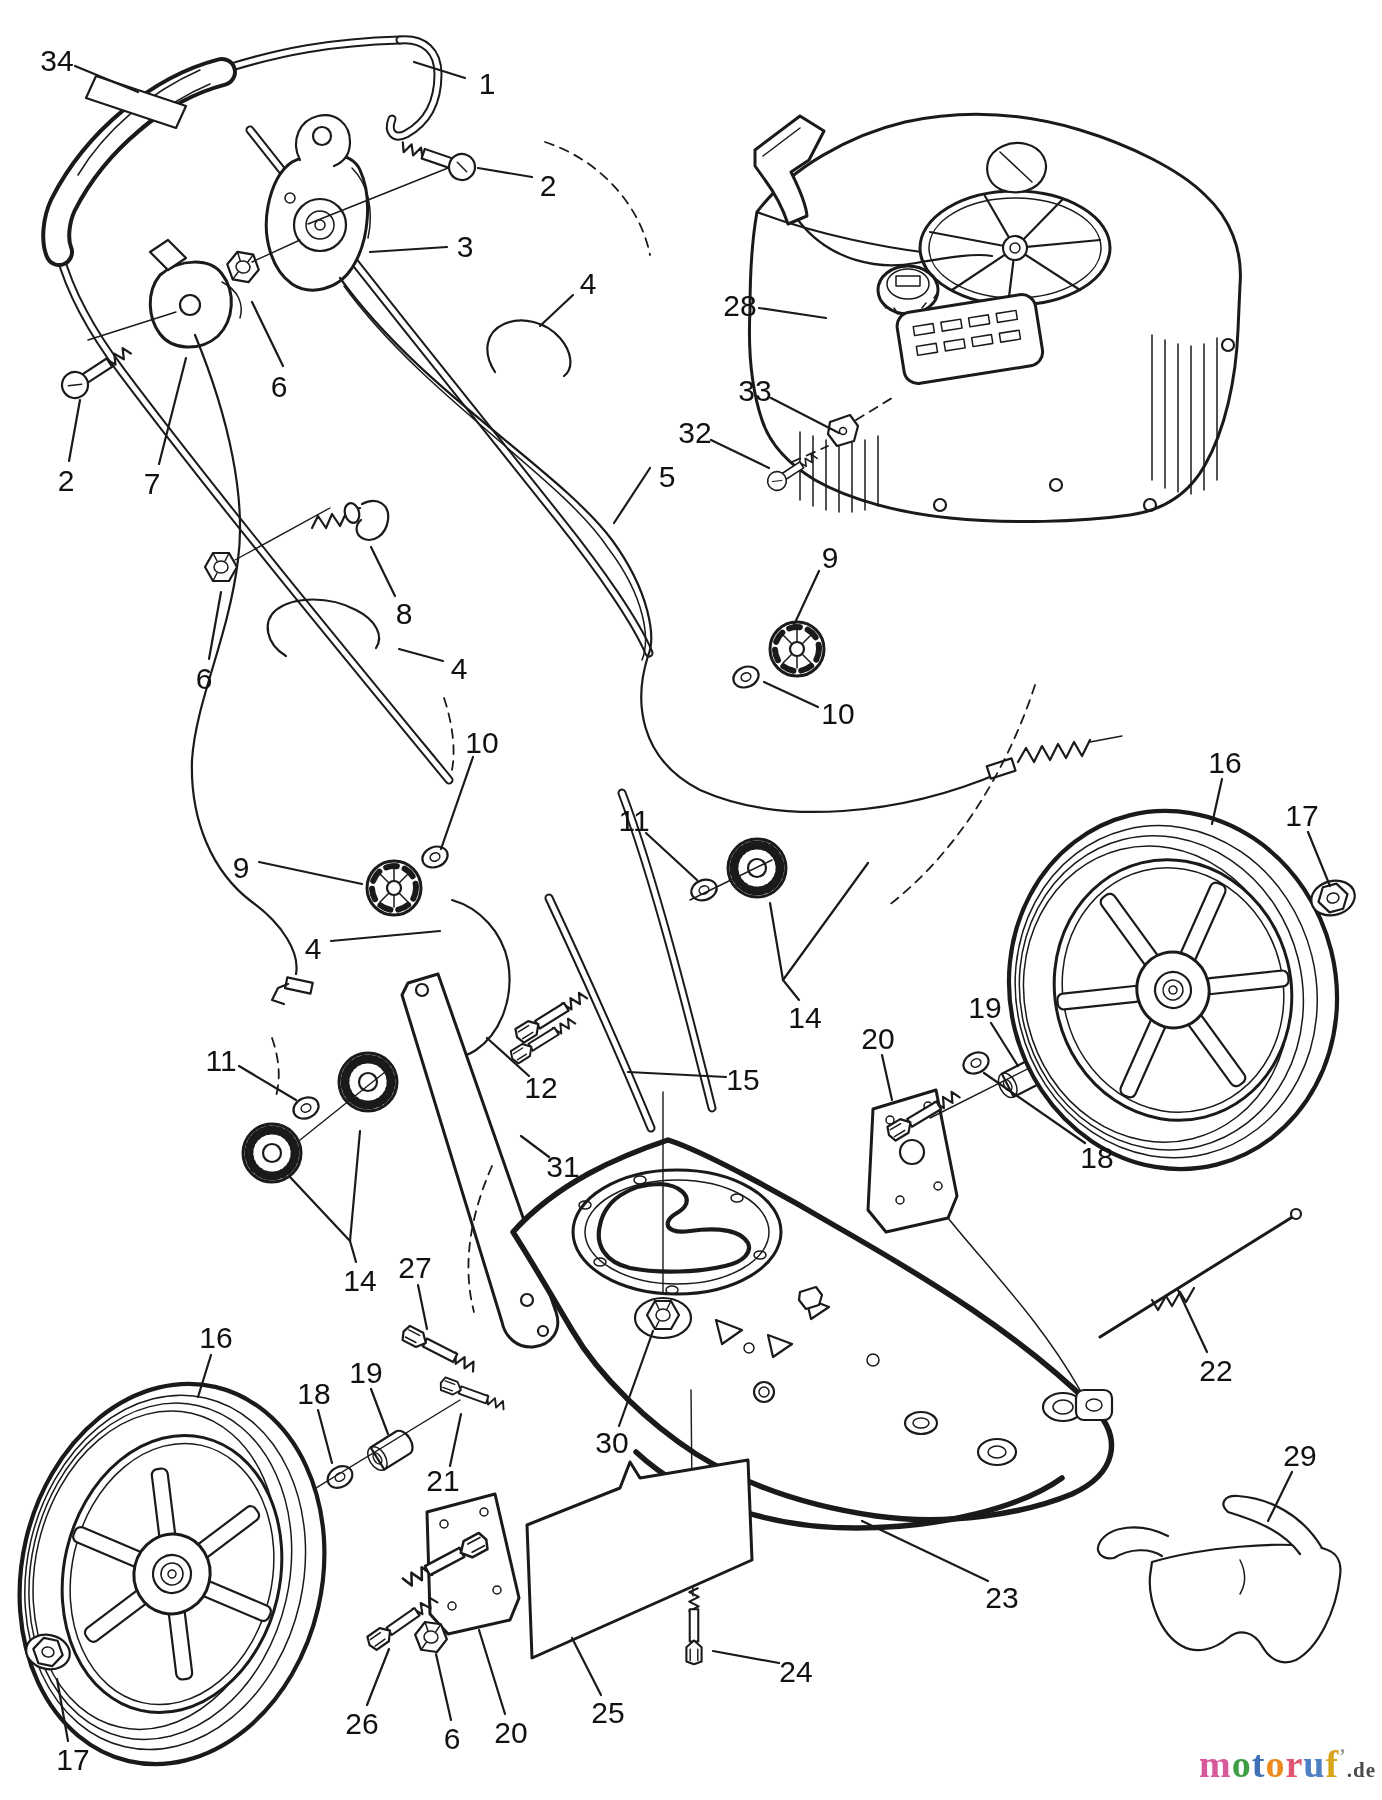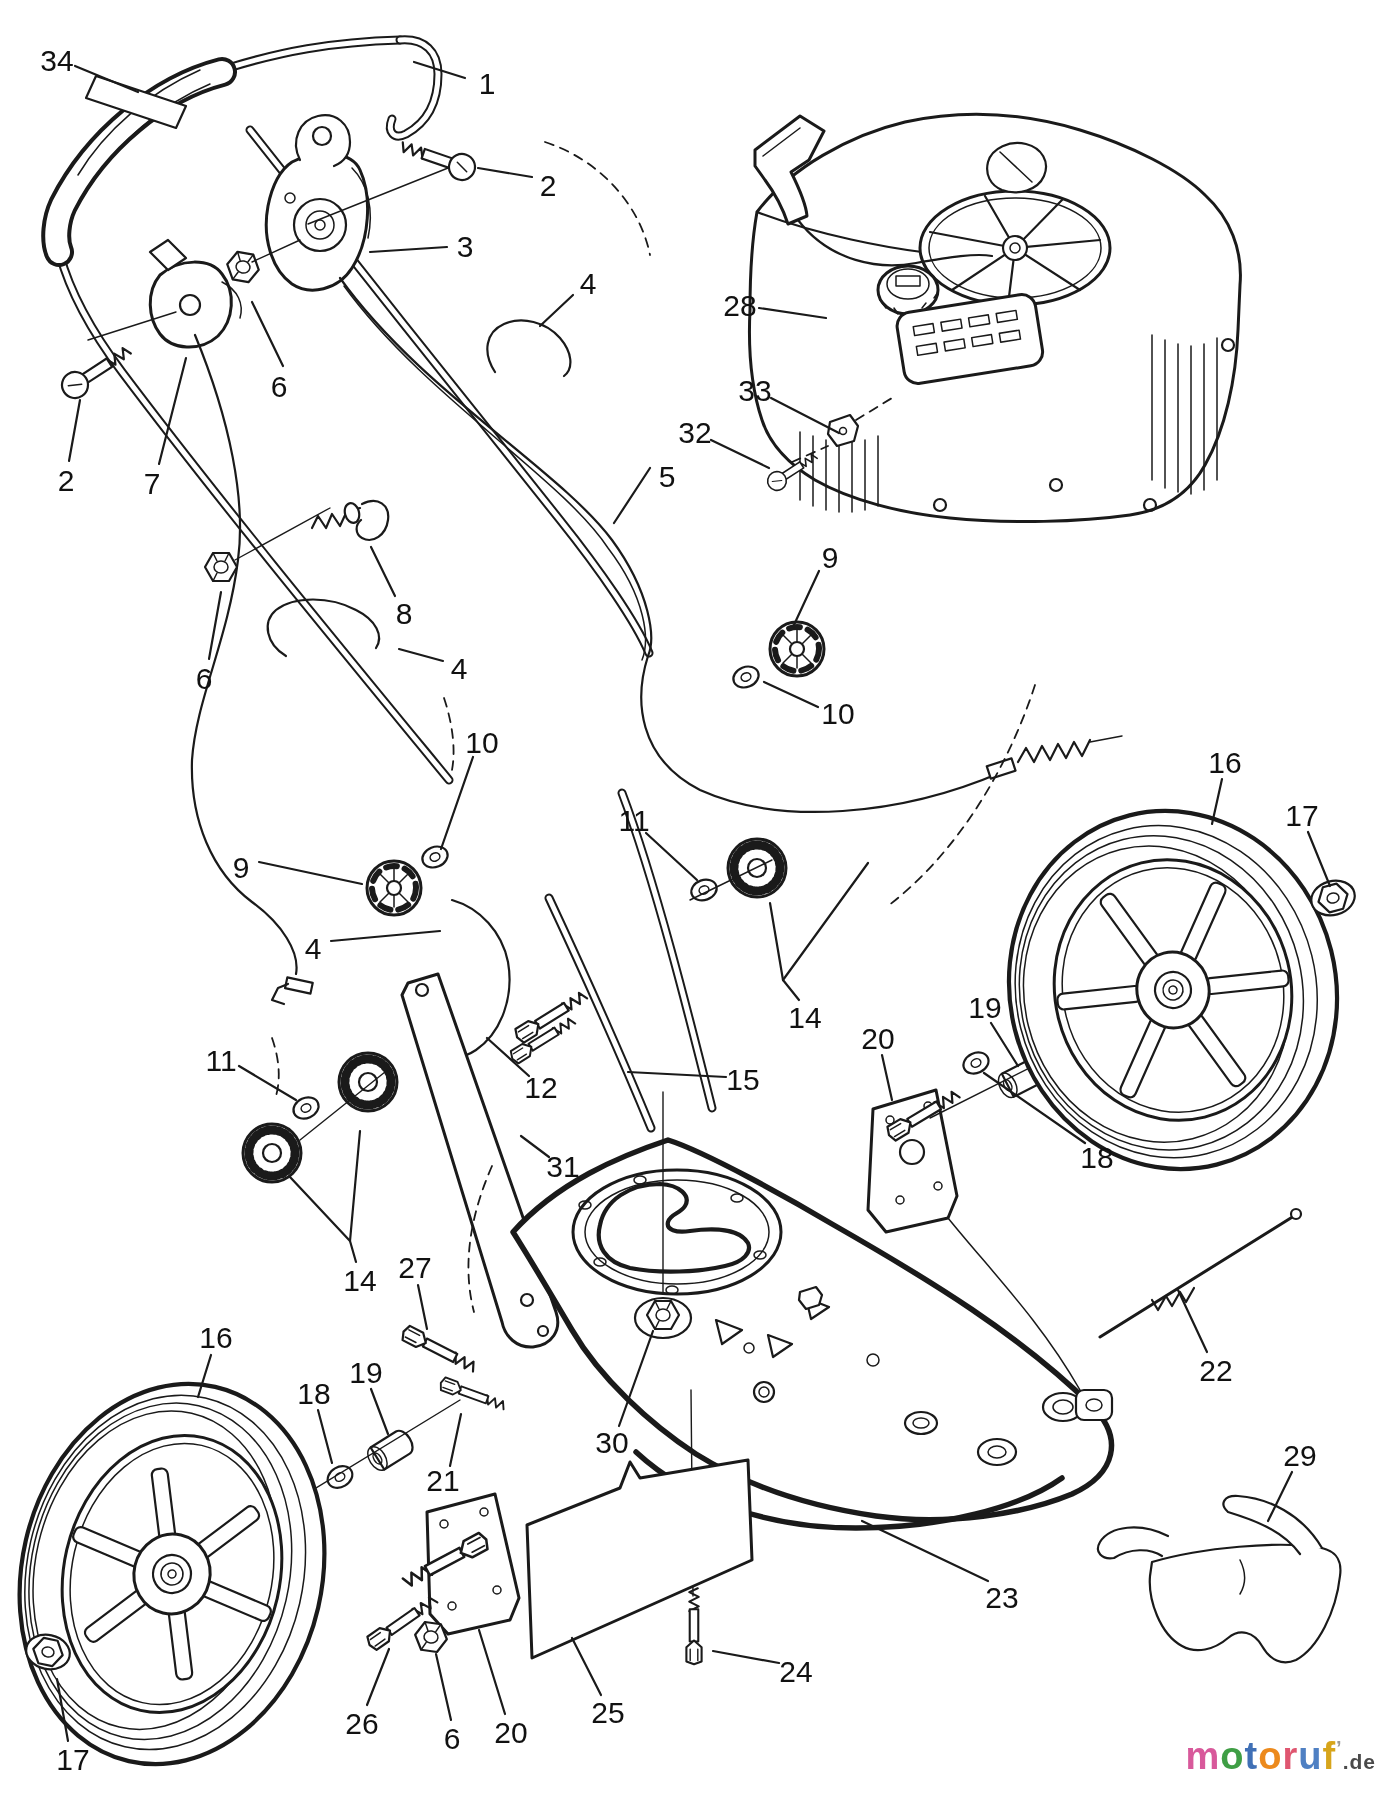--- a/index.html
+++ b/index.html
@@ -12,22 +12,22 @@
   .tubeA{stroke:#1a1a1a;stroke-width:9px;}
   .tubeB{stroke:#ffffff;stroke-width:5px;}
   .gripA{stroke:#1a1a1a;stroke-width:30px;}
   .gripB{stroke:#ffffff;stroke-width:22px;}
   .dash{stroke-width:1.8px;stroke-dasharray:9 7;}
   .axis{stroke-width:1.4px;}
   .lead{stroke-width:2.2px;}
   .knurl{stroke-width:9px;stroke-dasharray:2.5 3.5;}
   .scallop{stroke-width:6px;stroke-dasharray:11 8;}
   text.pn{fill:#111;stroke:none;font-family:"Liberation Sans",sans-serif;font-size:30px;}
-  #watermark{position:absolute;right:6px;bottom:22px;stroke:none;
-    font-family:Liberation Sans, sans-serif;font-weight:bold;font-size:38px;letter-spacing:1px;}
+  #watermark{position:absolute;right:6px;bottom:14px;stroke:none;
+    font-family:Liberation Serif, serif;font-weight:bold;font-size:38px;letter-spacing:1px;}
   #watermark .suf{font-size:21px;font-weight:bold;}
   #watermark .tick{font-size:20px;vertical-align:14px;}
 </style>
 </head>
 <body>
 
 <div id="stage">
 <svg width="1382" height="1800" viewBox="0 0 1382 1800">
 
   <defs>

